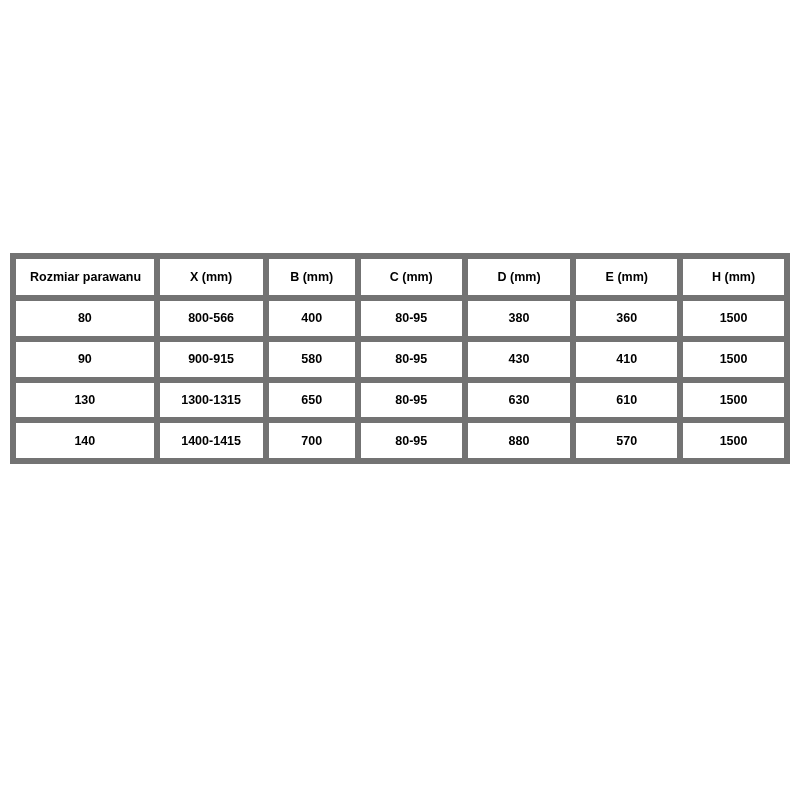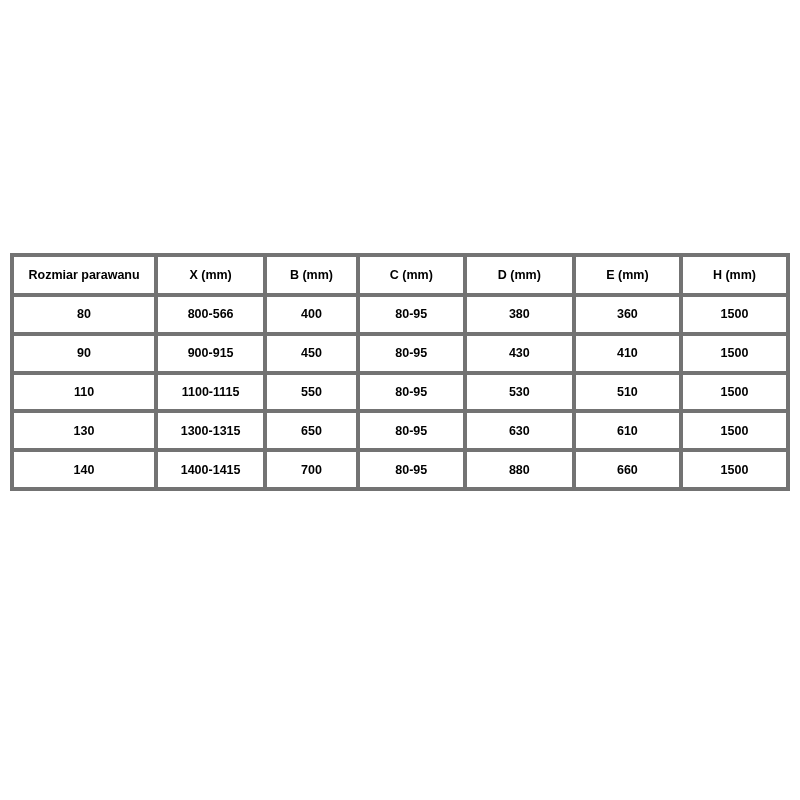--- a/index.html
+++ b/index.html
@@ -24,21 +24,21 @@
     top: 253px;
     width: 780px;
   }
   table.spec {
     border-collapse: collapse;
     width: 780px;
     table-layout: fixed;
   }
   table.spec td,
   table.spec th {
-    border: 4px solid #737373;
+    border: 6px solid #737373;
     text-align: center;
     vertical-align: middle;
     font-size: 12.5px;
     font-weight: bold;
     color: #000000;
     height: 34.8px;
     padding: 0 14px;
     white-space: nowrap;
   }
   table.spec thead th {
@@ -85,49 +85,40 @@
           <td>800-566</td>
           <td>400</td>
           <td>80-95</td>
           <td>380</td>
           <td>360</td>
           <td>1500</td>
         </tr>
         <tr>
           <td>90</td>
           <td>900-915</td>
-          <td>450</td>
+          <td>580</td>
           <td>80-95</td>
           <td>430</td>
           <td>410</td>
-          <td>1500</td>
-        </tr>
-        <tr>
-          <td>110</td>
-          <td>1100-1115</td>
-          <td>550</td>
-          <td>80-95</td>
-          <td>530</td>
-          <td>510</td>
           <td>1500</td>
         </tr>
         <tr>
           <td>130</td>
           <td>1300-1315</td>
           <td>650</td>
           <td>80-95</td>
           <td>630</td>
           <td>610</td>
           <td>1500</td>
         </tr>
         <tr>
           <td>140</td>
           <td>1400-1415</td>
           <td>700</td>
           <td>80-95</td>
           <td>880</td>
-          <td>660</td>
+          <td>570</td>
           <td>1500</td>
         </tr>
       </tbody>
     </table>
   </div>
 </div>
 
 </body></html>

